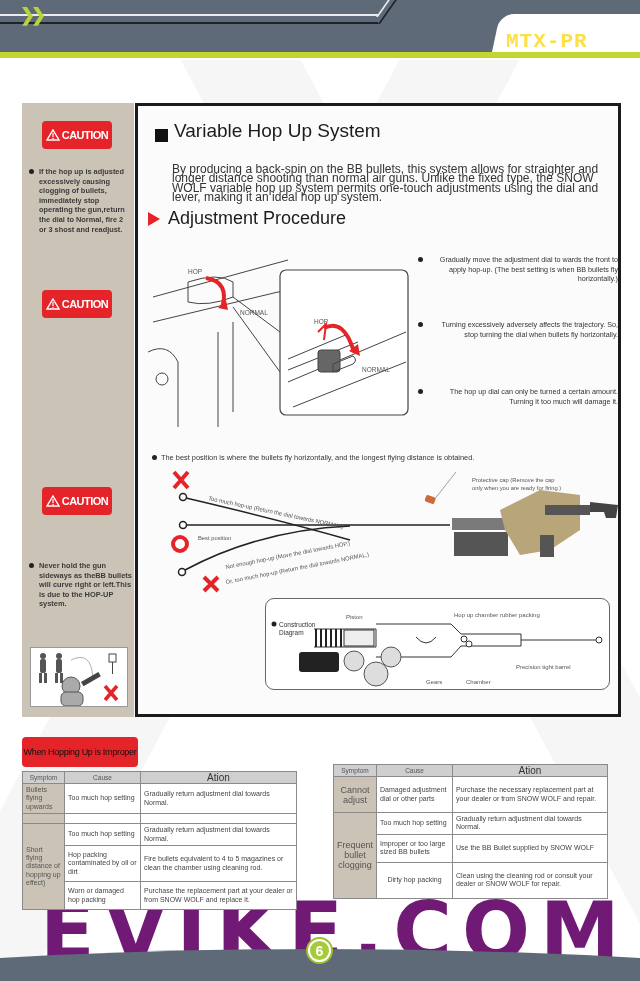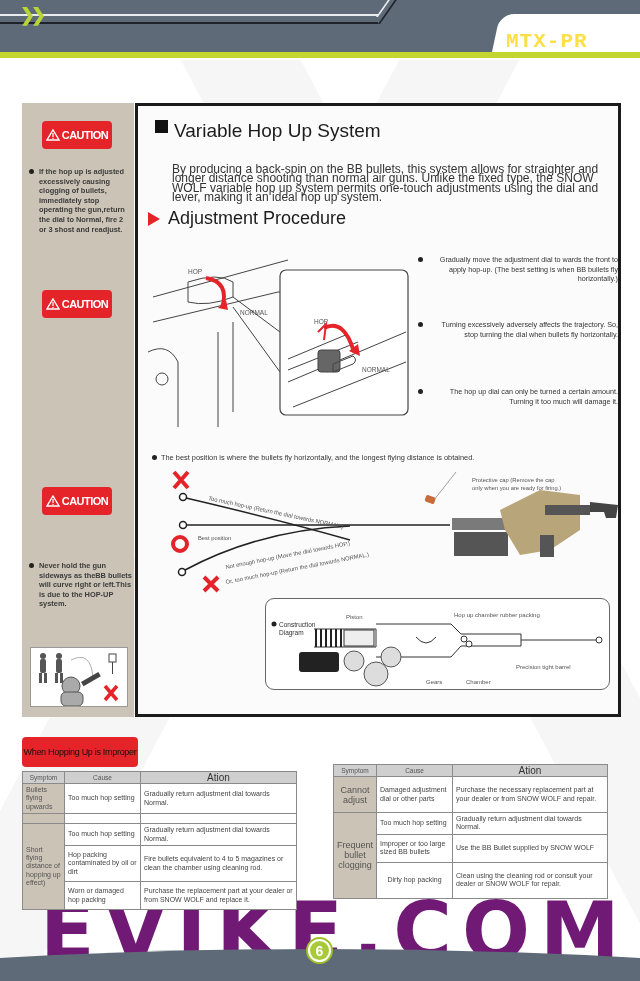--- a/index.html
+++ b/index.html
@@ -27,21 +27,21 @@
   .sidebar { position: absolute; left: 22px; top: 103px; width: 112px; height: 614px; background: #cbc3b6; }
   .caution { position: absolute; left: 20px; width: 70px; height: 28px; background: #e5242a; border-radius: 4px; color: #fff; font-size: 11px; font-weight: bold; display: flex; align-items: center; justify-content: center; letter-spacing: -0.5px; }
   .caution svg { margin-right: 2px; }
   .caution-note { position: absolute; left: 6px; width: 104px; font-size: 7.4px; line-height: 9.6px; font-weight: bold; color: #3b3b3b; padding-left: 11px; }
   .caution-note::before { content: ""; position: absolute; left: 1px; top: 2px; width: 5px; height: 5px; border-radius: 50%; background: #222; }
   .sidebar-illus { position: absolute; left: 8px; top: 544px; width: 98px; height: 60px; background: #fff; border: 1px solid #999; }
 
   
   .panel { position: absolute; left: 135px; top: 103px; width: 486px; height: 614px; border: 3px solid #1b1b1b; background: transparent; }
   .panel-bg { position: absolute; left: 138px; top: 106px; width: 480px; height: 608px; background: #fbfbfb; }
-  .h-main { position: absolute; left: 155px; top: 120px; font-size: 19px; color: #1c1c1c; display: flex; align-items: flex-start; }
+  .h-main { position: absolute; left: 155px; top: 120px; font-size: 19px; color: #1c1c1c; display: flex; align-items: flex-end; }
   .h-main .sq { width: 13px; height: 13px; background: #111; margin-right: 6px; }
   .intro { position: absolute; left: 172px; top: 165px; width: 440px; font-size: 12px; line-height: 9.4px; color: #333; }
   .h-sub { position: absolute; left: 148px; top: 208px; font-size: 18px; color: #1c1c1c; display: flex; align-items: center; }
   .h-sub .tri { width: 0; height: 0; border-top: 7px solid transparent; border-bottom: 7px solid transparent; border-left: 12px solid #e5242a; margin-right: 8px; }
 
   .hop-illus { position: absolute; left: 148px; top: 252px; width: 262px; height: 175px; }
   .notes-right { position: absolute; left: 418px; top: 255px; width: 200px; }
   .note { position: absolute; left: 0; width: 200px; font-size: 7.2px; line-height: 9.6px; color: #333; padding-left: 9px; text-align: right; }
   .note::before { content: ""; position: absolute; left: 0; top: 2px; width: 5px; height: 5px; border-radius: 50%; background: #222; }
 

